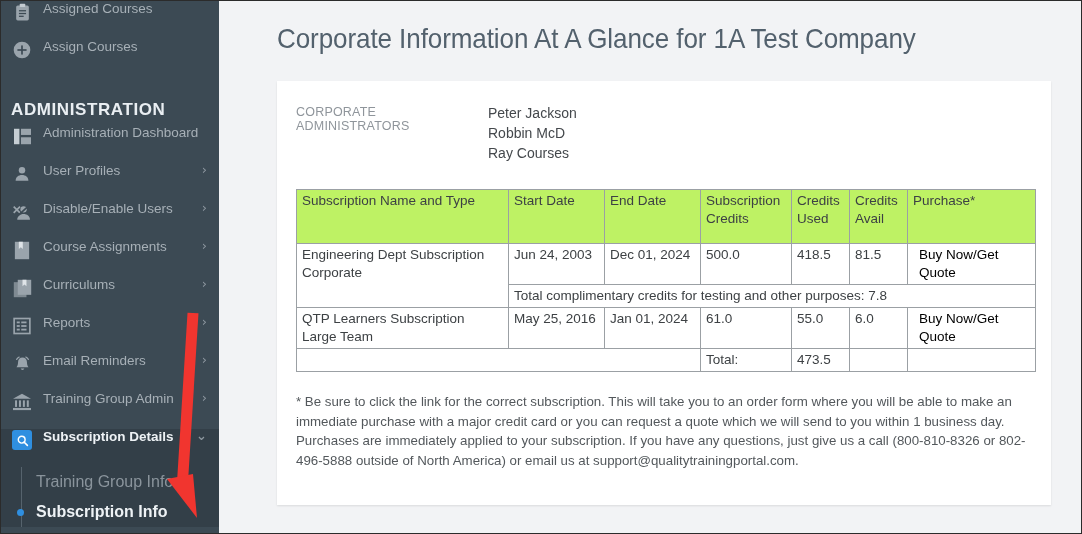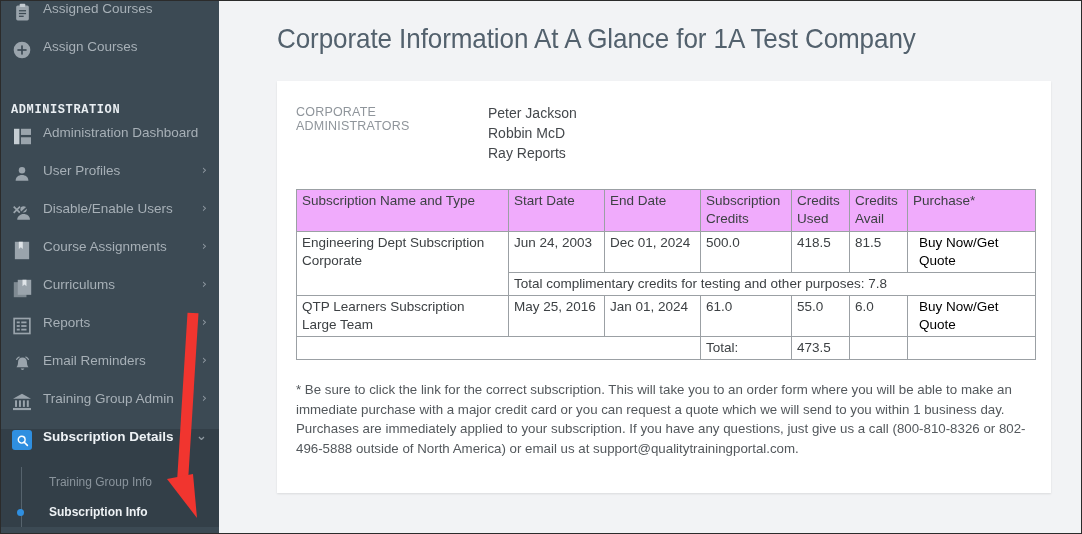--- a/index.html
+++ b/index.html
@@ -27,35 +27,34 @@
   .nav-item .ico {
     width:22px; height:22px; flex:0 0 22px; margin-right:10px;
     display:flex; align-items:center; justify-content:center;
   }
   .nav-item .lbl { flex:1 1 auto; overflow:hidden; }
   .nav-item .chev {
     flex:0 0 auto; color:#8d979f; font-size:13px; line-height:1;
     font-family:"DejaVu Sans", sans-serif;
   }
   .section-title {
-    color:#e9eef2; font-size:12px; font-weight:bold; letter-spacing:.6px;
+    color:#e9eef2; font-size:17px; font-weight:bold; letter-spacing:.6px;
     padding:0 10px; height:30px; display:flex; align-items:center;
     margin-top:18px;
-    font-family:Liberation Mono, monospace;
   }
   .group-active { background:#333f48; }
   .nav-item.active-parent { color:#eef2f5; font-weight:bold; }
   .sub-wrap { position:relative; }
   .sub-wrap:before {
     content:""; position:absolute; left:20px; top:0; bottom:0;
     width:1px; background:#56636d;
   }
   .sub-item {
-    display:flex; align-items:center; height:30px; padding-left:48px;
-    font-size:12px; color:#8a949c; cursor:pointer; position:relative;
+    display:flex; align-items:center; height:30px; padding-left:35px;
+    font-size:16px; color:#8a949c; cursor:pointer; position:relative;
   }
   .sub-item.selected { color:#eef2f5; font-weight:bold; }
   .sub-dot {
     position:absolute; left:16px; top:50%; margin-top:-3.5px;
     width:7px; height:7px; border-radius:50%; background:#2f8fe0;
   }
 
   
   .ico svg { display:block; }
   .ico-blue {
@@ -82,21 +81,21 @@
     letter-spacing:.2px; padding-top:2px;
   }
   .admins-names { color:#44484c; font-size:14px; line-height:20px; }
 
   table.subs { border-collapse:collapse; width:740px; table-layout:fixed; }
   table.subs td, table.subs th {
     border:1px solid #9ba0a4; padding:2px 5px; font-size:13.5px;
     color:#3d4144; vertical-align:top; font-weight:normal; text-align:left;
     line-height:18px;
   }
-  table.subs thead th { background:#f0abfc; height:42px; }
+  table.subs thead th { background:#bef264; height:54px; }
   .c-name  { width:212px; }
   .c-start { width:96px; }
   .c-end   { width:96px; }
   .c-sub   { width:91px; }
   .c-used  { width:58px; }
   .c-avail { width:58px; }
   .c-pur   { width:auto; }
   .num { text-align:right; }
   .lnk { color:#000000; text-decoration:none; cursor:pointer; padding-left:6px;
          display:inline-block; }
@@ -280,21 +279,21 @@
   <main class="main">
     <h1 class="page-title">Corporate Information At A Glance for 1A Test Company</h1>
 
     <section class="card">
 
       <div class="admins">
         <div class="admins-label">CORPORATE ADMINISTRATORS</div>
         <div class="admins-names">
           <div>Peter Jackson</div>
           <div>Robbin McD</div>
-          <div>Ray Reports</div>
+          <div>Ray Courses</div>
         </div>
       </div>
 
       <table class="subs">
         <thead>
           <tr>
             <th class="c-name">Subscription Name and Type</th>
             <th class="c-start">Start Date</th>
             <th class="c-end">End Date</th>
             <th class="c-sub">Subscription Credits</th>

